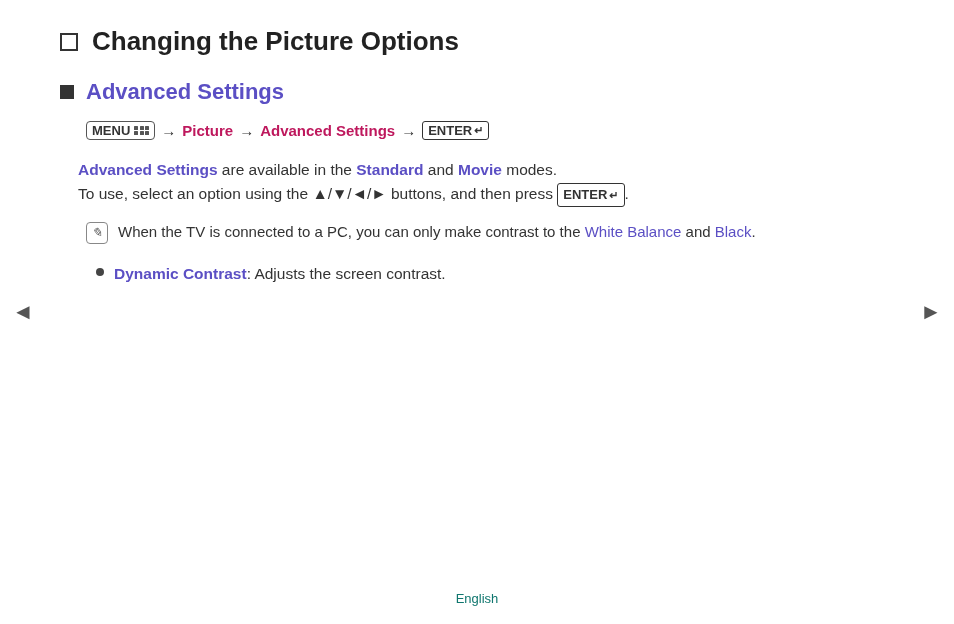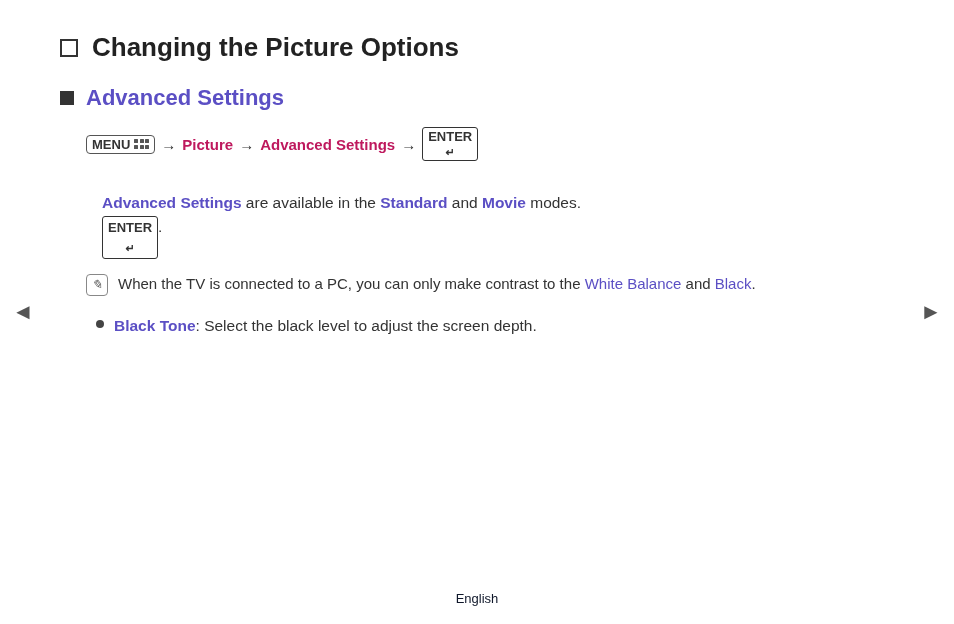--- a/index.html
+++ b/index.html
@@ -46,21 +46,21 @@
     .nav-arrow-right {
       right: 8px;
     }
 
     
     .page-title-section {
       display: flex;
       align-items: center;
       gap: 14px;
       margin-bottom: 22px;
-      margin-top: 12px;
+      margin-top: 6px;
     }
 
     .page-title-icon {
       width: 18px;
       height: 18px;
       border: 2px solid #333;
       flex-shrink: 0;
     }
 
     .page-title-text {
@@ -89,21 +89,21 @@
       font-weight: bold;
       color: #5b4fc4;
     }
 
     
     .menu-path-line {
       display: flex;
       align-items: center;
       gap: 6px;
       margin-left: 26px;
-      margin-bottom: 30px;
+      margin-bottom: 18px;
       font-size: 15px;
       color: #333;
       flex-wrap: wrap;
     }
 
     .menu-icon-box {
       display: inline-flex;
       align-items: center;
       justify-content: center;
       border: 1.5px solid #555;
@@ -128,26 +128,25 @@
     .enter-box {
       display: inline-flex;
       align-items: center;
       border: 1.5px solid #333;
       border-radius: 3px;
       padding: 1px 5px;
       font-size: 13px;
       font-weight: bold;
       color: #333;
       gap: 2px;
-      flex-direction: column;
     }
 
     
     .description-para {
-      margin-left: 42px;
+      margin-left: 18px;
       margin-bottom: 14px;
       font-size: 15.5px;
       color: #333;
       line-height: 1.55;
     }
 
     .description-para .link-text {
       color: #5b4fc4;
       font-weight: bold;
     }
@@ -217,21 +216,21 @@
     }
 
     
     .footer {
       position: absolute;
       bottom: 18px;
       left: 0;
       right: 0;
       text-align: center;
       font-size: 13px;
-      color: #0f172a;
+      color: #0f766e;
     }
 
     
     .menu-grid {
       display: inline-grid;
       grid-template-columns: repeat(3, 4px);
       grid-template-rows: repeat(2, 4px);
       gap: 1.5px;
       margin-left: 2px;
     }
@@ -297,20 +296,21 @@
     <span class="link-text">Advanced Settings</span>
     <span> </span>
     <span>are available in the</span>
     <span> </span>
     <span class="link-text">Standard</span>
     <span> </span><span>and</span>
     <span> </span>
     <span class="link-text">Movie</span>
     <span> </span><span>modes.</span>
     <br>
+    <span>To use, select an option using the ▲/▼/◄/► buttons, and then press</span>
     <span> </span>
     <span class="enter-box">
       <strong>ENTER</strong>
       <span class="enter-arrow">↵</span>
     </span><span>.</span>
   </p>
 
   <div class="note-line">
     <span class="note-icon">✎</span>
     <span class="note-text">
@@ -320,21 +320,21 @@
       <span> </span><span>and</span>
       <span> </span>
       <span class="link-text">Black</span><span>.</span>
     </span>
   </div>
 
   <ul class="bullet-list">
     <li class="bullet-item">
       <div class="bullet-dot"></div>
       <span>
-        <span class="link-text">Black Tone</span><span>: Select the black level to adjust the screen depth.</span>
+        <span class="link-text">Dynamic Contrast</span><span>: Adjusts the screen contrast.</span>
       </span>
     </li>
   </ul>
 
   <div class="footer">
     <span>English</span>
   </div>
 
 </div>
 

